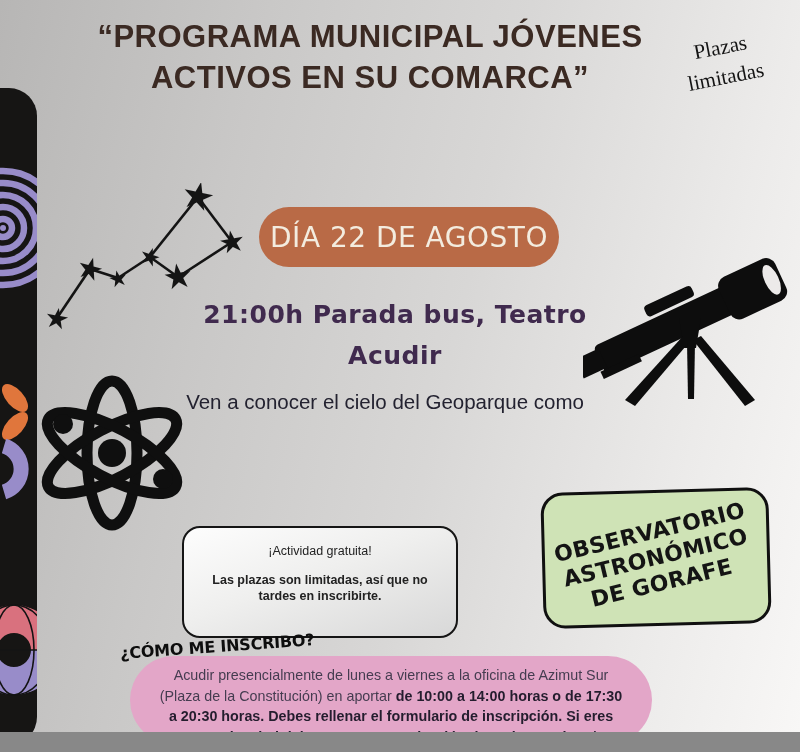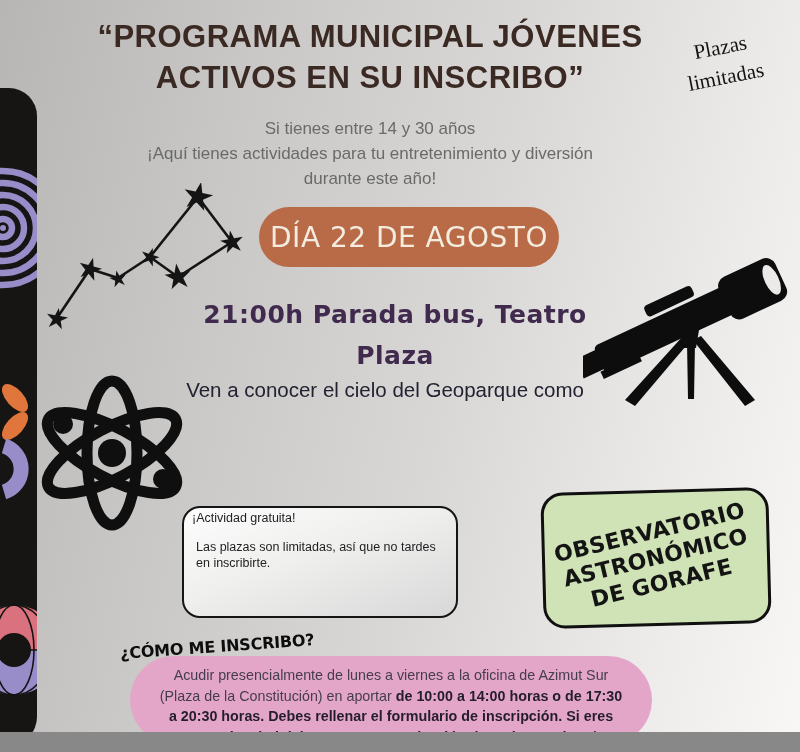--- a/index.html
+++ b/index.html
@@ -29,29 +29,29 @@
   .pill span{color:#f3ecdf;font-family:"DejaVu Sans",sans-serif;font-weight:400;
     font-size:28px;letter-spacing:.5px;white-space:nowrap;}
   
   .telescope{position:absolute;left:583px;top:208px;}
   
   .meeting{position:absolute;left:160px;top:294px;width:470px;text-align:center;
     color:#402a4e;font-family:"DejaVu Sans",sans-serif;font-weight:800;font-size:25px;line-height:41px;letter-spacing:.5px;}
   
   .atom{position:absolute;left:40px;top:366px;}
   
-  .tagline{position:absolute;left:170px;top:374px;width:430px;text-align:center;
+  .tagline{position:absolute;left:170px;top:386px;width:430px;text-align:center;
     color:#232230;font-size:20.5px;line-height:31px;}
   
-  .infobox{position:absolute;left:182px;top:506px;width:276px;height:112px;box-sizing:border-box;
+  .infobox{position:absolute;left:182px;top:526px;width:276px;height:112px;box-sizing:border-box;
     background:linear-gradient(160deg,#fdfdfd 0%,#efefee 45%,#d8d8d8 100%);
-    border:2px solid #151515;border-radius:18px;padding:2px 8px;text-align:left;
+    border:2px solid #151515;border-radius:18px;padding:15px 8px;text-align:center;
     color:#222;font-size:12.5px;line-height:16px;}
   .infobox p{margin:0 0 13px 0;}
-  .infobox p:last-child{margin:4px;}
+  .infobox p:last-child{margin:4px;font-weight:bold;}
   
   .greenbox{position:absolute;left:542px;top:490px;width:222px;height:130px;
     background:#cfe3b6;border:3px solid #101010;border-radius:22px;transform:rotate(-1.5deg);
     display:flex;align-items:center;justify-content:center;}
   .greenbox .obs-text{transform:rotate(-12deg);text-align:center;color:#141414;
     font-family:"DejaVu Sans",sans-serif;font-weight:800;font-size:22px;line-height:26px;letter-spacing:.3px;}
   
   .enroll-heading{position:absolute;left:120px;top:637px;transform:rotate(-4deg);
     color:#0d0d0d;font-family:"DejaVu Sans",sans-serif;font-weight:800;font-size:16px;letter-spacing:-.2px;}
   .pinkbox{position:absolute;left:130px;top:656px;width:522px;height:88px;box-sizing:border-box;
@@ -89,33 +89,28 @@
       <g fill="none" stroke="#141414" stroke-width="1.6">
         <ellipse cx="14" cy="57" rx="20" ry="45"></ellipse>
         <ellipse cx="14" cy="57" rx="36" ry="45"></ellipse>
         <path d="M -31 57 H 59"></path>
       </g>
     </svg>
   </div>
 
   <div class="title">
     <div>“PROGRAMA MUNICIPAL JÓVENES</div>
-    <div>ACTIVOS EN SU INSCRIBO”</div>
+    <div>ACTIVOS EN SU COMARCA”</div>
   </div>
 
   <div class="plazas">
     <div>Plazas</div>
     <div>limitadas</div>
   </div>
 
-  <div class="intro">
-    <div>Si tienes entre 14 y 30 años</div>
-    <div>¡Aquí tienes actividades para tu entretenimiento y diversión</div>
-    <div>durante este año!</div>
-  </div>
 
   <svg class="constellation" width="218" height="155" viewBox="0 0 218 155">
     <g stroke="#141414" stroke-width="2.6">
       <line x1="29" y1="135" x2="62" y2="86"></line>
       <line x1="62" y1="86" x2="90" y2="95"></line>
       <line x1="90" y1="95" x2="122" y2="74"></line>
       <line x1="122" y1="74" x2="170" y2="14"></line>
       <line x1="170" y1="14" x2="204" y2="59"></line>
       <line x1="204" y1="59" x2="150" y2="94"></line>
       <line x1="150" y1="94" x2="122" y2="74"></line>
@@ -148,21 +143,21 @@
       </g>
       <polygon points="96,110 118,110 113,140 101,140"></polygon>
       <polygon points="100,128 108,132 52,198 42,192"></polygon>
       <polygon points="110,132 118,128 172,192 162,198"></polygon>
       <polygon points="104,134 112,134 111,191 105,191"></polygon>
     </g>
   </svg>
 
   <div class="meeting">
     <div>21:00h Parada bus, Teatro</div>
-    <div>Plaza</div>
+    <div>Acudir</div>
   </div>
 
   <svg class="atom" width="145" height="175" viewBox="0 0 145 175">
     <g fill="none" stroke="#0f0f0f" stroke-width="11">
       <ellipse cx="72" cy="87" rx="25" ry="72"></ellipse>
       <ellipse cx="72" cy="87" rx="25" ry="72" transform="rotate(62 72 87)"></ellipse>
       <ellipse cx="72" cy="87" rx="25" ry="72" transform="rotate(-62 72 87)"></ellipse>
     </g>
     <circle cx="72" cy="87" r="14" fill="#0f0f0f"></circle>
     <circle cx="23" cy="58" r="10" fill="#0f0f0f"></circle>

